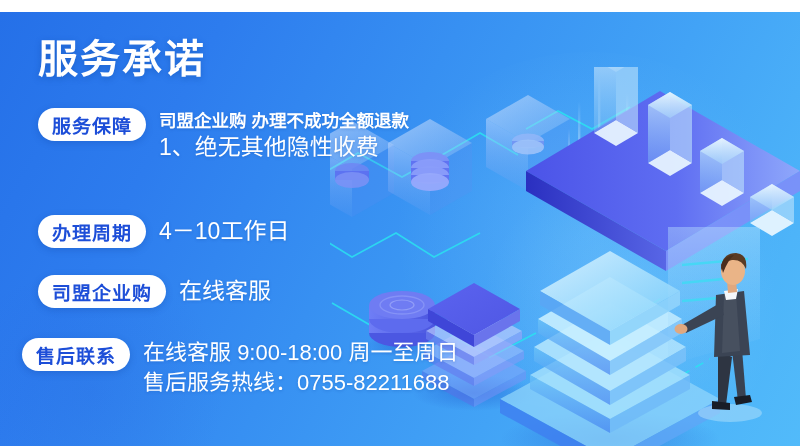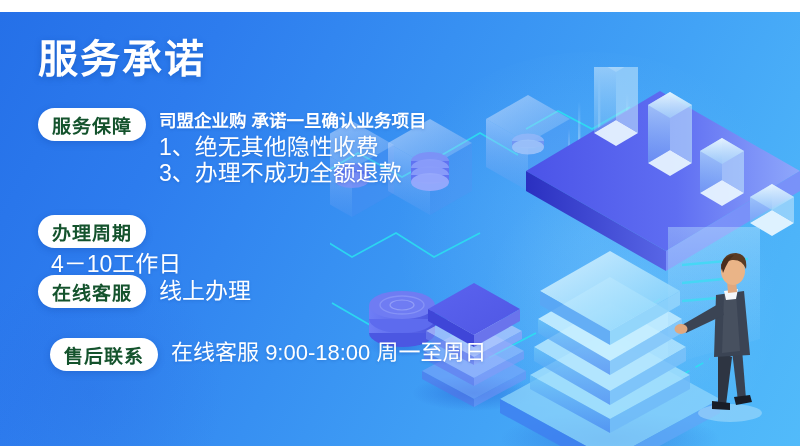--- a/index.html
+++ b/index.html
@@ -34,36 +34,36 @@
     font-size:40px; font-weight:bold; color:#ffffff;
     letter-spacing:2px; line-height:1;
     text-shadow:0 2px 6px rgba(13,70,160,.40);
   }
 
   .row { position:absolute; display:flex; align-items:flex-start; }
   .badge {
     flex:0 0 auto;
     height:33px; padding:0 14px;
     border-radius:17px; background:#ffffff;
-    color:#14532d; font-size:19px; font-weight:bold;
+    color:#1d4ed8; font-size:19px; font-weight:bold;
     letter-spacing:1px;
     display:flex; align-items:center; justify-content:center;
     box-shadow:0 2px 7px rgba(10,60,150,.25);
   }
   .body { margin-left:13px; color:#ffffff; }
   .body .ln { font-size:23px; line-height:26px; white-space:nowrap;
               text-shadow:0 1px 3px rgba(13,70,160,.28); }
   .body .ln.head { font-weight:bold; font-size:17.5px; }
   .body .ln.one  { line-height:33px; }
   .body .ln.big  { font-size:22px; line-height:30px; }
 
   #row-guarantee { left:38px; top:96px; }
-  #row-cycle     { left:38px; top:203px;flex-direction:column; }
+  #row-cycle     { left:38px; top:203px; }
   #row-place     { left:38px; top:263px; }
-  #row-contact   { left:50px; top:326px; }
+  #row-contact   { left:22px; top:326px; }
 </style>
 </head>
 <body>
 
 <div id="banner">
 
   <div class="glow" id="glow-a"></div>
   <div class="glow" id="glow-b"></div>
   <div class="glow" id="glow-c"></div>
 
@@ -331,41 +331,41 @@
     </svg>
   </div>
 
   <div id="content">
 
     <div id="page-title">服务承诺</div>
 
     <div class="row" id="row-guarantee">
       <div class="badge">服务保障</div>
       <div class="body">
-        <div class="ln head">司盟企业购 承诺一旦确认业务项目</div>
+        <div class="ln head">司盟企业购 办理不成功全额退款</div>
         <div class="ln">1、绝无其他隐性收费</div>
-        <div class="ln">3、办理不成功全额退款</div>
       </div>
     </div>
 
     <div class="row" id="row-cycle">
       <div class="badge">办理周期</div>
       <div class="body">
         <div class="ln one">4－10工作日</div>
       </div>
     </div>
 
     <div class="row" id="row-place">
-      <div class="badge">在线客服</div>
+      <div class="badge">司盟企业购</div>
       <div class="body">
-        <div class="ln one">线上办理</div>
+        <div class="ln one">在线客服</div>
       </div>
     </div>
 
     <div class="row" id="row-contact">
       <div class="badge">售后联系</div>
       <div class="body">
         <div class="ln big">在线客服 9:00-18:00  周一至周日</div>
+        <div class="ln big">售后服务热线：0755-82211688</div>
       </div>
     </div>
 
   </div>
 </div>
 
 </body></html>

